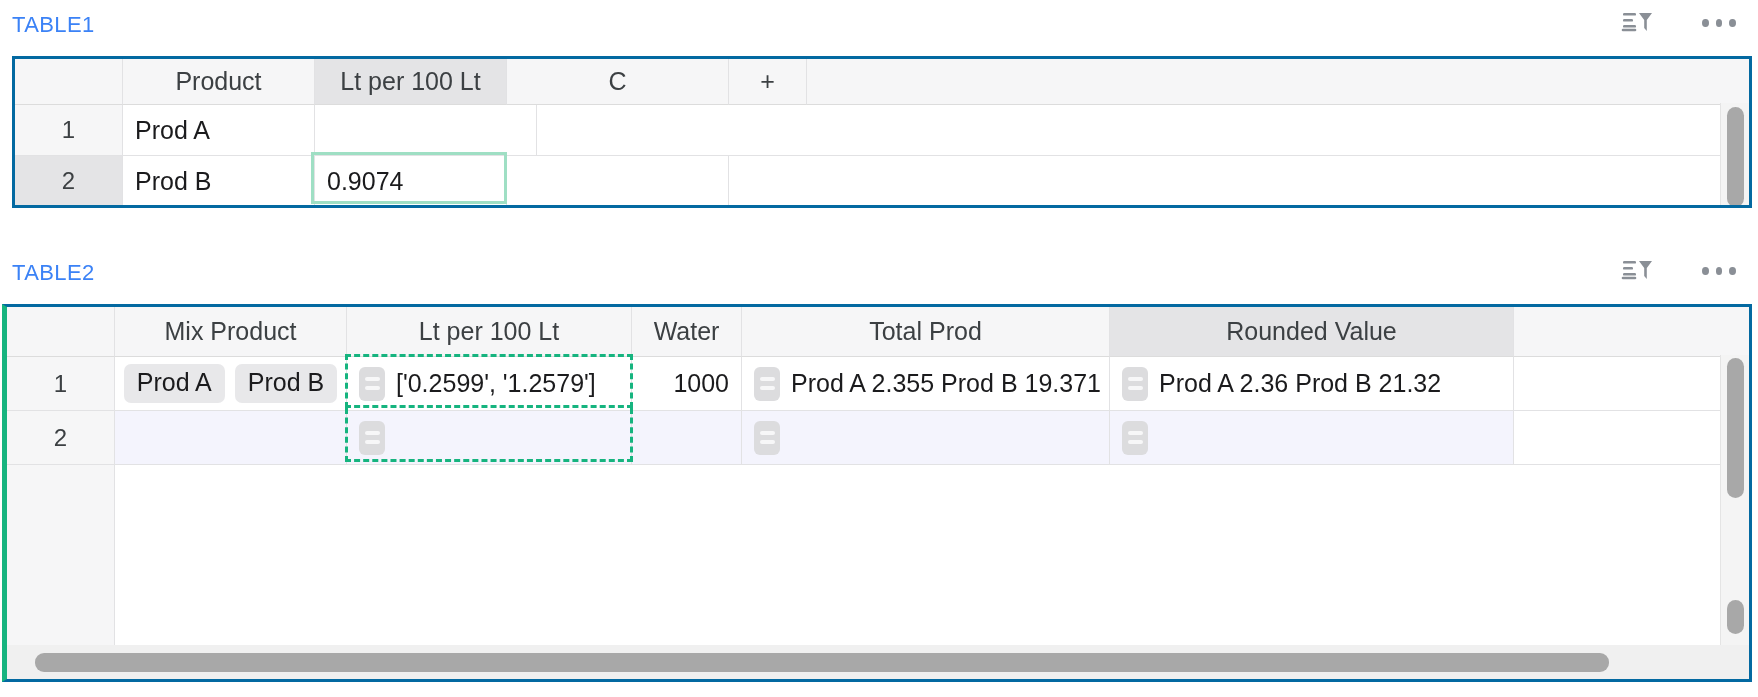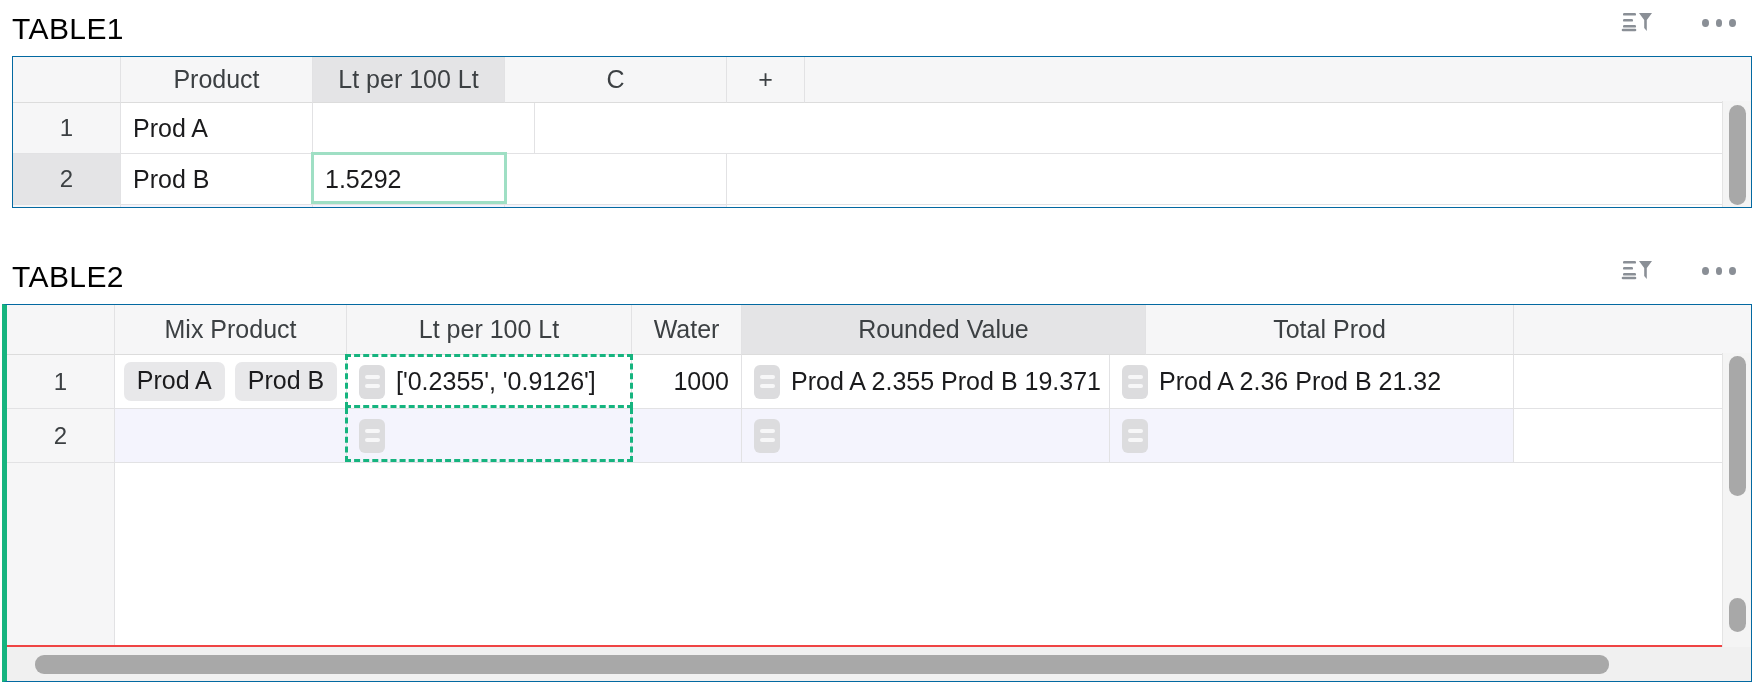--- a/index.html
+++ b/index.html
@@ -8,38 +8,38 @@
     width: 1758px; height: 697px;
     overflow: hidden;
     font-family: "Liberation Sans", sans-serif;
     -webkit-font-smoothing: antialiased;
   }
   #root { position: relative; width: 1758px; height: 697px; }
 
   
   .tbl-caption {
     position: absolute;
-    font-size: 30px;
-    color: #000000;
+    font-size: 22px;
+    color: #3b82f6;
     letter-spacing: 0.4px;
     font-family: "Liberation Sans", sans-serif;
     white-space: nowrap;
   }
 
   
   .hdr-icons { position: absolute; display: flex; align-items: center; gap: 48px; }
   .icon-btn { width: 34px; height: 30px; display: flex; align-items: center; justify-content: center; cursor: pointer; }
   .dots { display: flex; gap: 7px; align-items: center; }
   .dots i { display: block; width: 8px; height: 8px; border-radius: 50%; background: #8a8f96; }
 
   
   .grid {
     position: absolute;
-    background: #ef4444;
-    border: 1px solid #0369a1;
+    background: #fef9c3;
+    border: 3px solid #0369a1;
     box-sizing: border-box;
     overflow: hidden;
   }
   .grid.sel-left { border-left: 5px solid #16b47f; }
 
   .grow { position: absolute; left: 0; right: 0; display: flex; box-sizing: border-box; }
   .gcell {
     box-sizing: border-box;
     border-right: 1px solid #e2e2e4;
     border-bottom: 1px solid #e2e2e4;
@@ -190,21 +190,21 @@
     <div class="grow" style="top:46px; height:51px;">
       <div class="gcell rownum" style="width:108px;">1</div>
       <div class="gcell cell-white" style="width:192px;">Prod A</div>
       <div class="gcell cell-white" style="width:222px;"></div>
       <div class="gcell rowfill"></div>
     </div>
 
     <div class="grow" style="top:97px; height:51px;">
       <div class="gcell rownum active" style="width:108px;">2</div>
       <div class="gcell cell-white" style="width:192px;">Prod B</div>
-      <div class="gcell cell-white" style="width:192px;">1.5292</div>
+      <div class="gcell cell-white" style="width:192px;">0.9074</div>
       <div class="gcell cell-white" style="width:222px;"></div>
       <div class="gcell rowfill"></div>
     </div>
 
     <div class="grow" style="top:148px; height:12px;">
       <div class="gcell rownum" style="width:108px;background:#f6f6f7;"></div>
       <div class="gcell row-sel" style="width:192px;"></div>
       <div class="gcell row-sel" style="width:192px;"></div>
       <div class="gcell row-sel" style="width:222px;"></div>
       <div class="gcell rowfill"></div>
@@ -236,39 +236,39 @@
     </div>
   </div>
 
   <div class="grid sel-left" id="t2" style="left:2px; top:304px; width:1750px; height:378px;">
 
     <div class="grow hdr-row" style="top:0; height:50px;">
       <div class="gcell rownum" style="width:108px;"></div>
       <div class="gcell" style="width:232px;">Mix Product</div>
       <div class="gcell" style="width:285px;">Lt per 100 Lt</div>
       <div class="gcell" style="width:110px;text-align:center;">Water</div>
+      <div class="gcell" style="width:368px;">Total Prod</div>
       <div class="gcell hl" style="width:404px;">Rounded Value</div>
-      <div class="gcell" style="width:368px;">Total Prod</div>
       <div class="gcell rowfill"></div>
     </div>
 
     <div class="grow" style="top:50px; height:54px;">
       <div class="gcell rownum" style="width:108px;">1</div>
       <div class="gcell cell-white" style="width:232px; justify-content:center;">
         <span class="chips">
           <span class="chip">Prod A</span>
           <span class="chip">Prod B</span>
         </span>
       </div>
       <div class="gcell cell-white" style="width:285px;">
         <span class="fbadge">
             <span></span>
             <span></span>
           </span>
-        <span>['0.2355', '0.9126']</span>
+        <span>['0.2599', '1.2579']</span>
       </div>
       <div class="gcell cell-white" style="width:110px; justify-content:flex-end;">1000</div>
       <div class="gcell cell-white" style="width:368px;">
         <span class="fbadge">
             <span></span>
             <span></span>
           </span>
         <span>Prod A 2.355 Prod B 19.371</span>
       </div>
       <div class="gcell cell-white" style="width:404px;">

